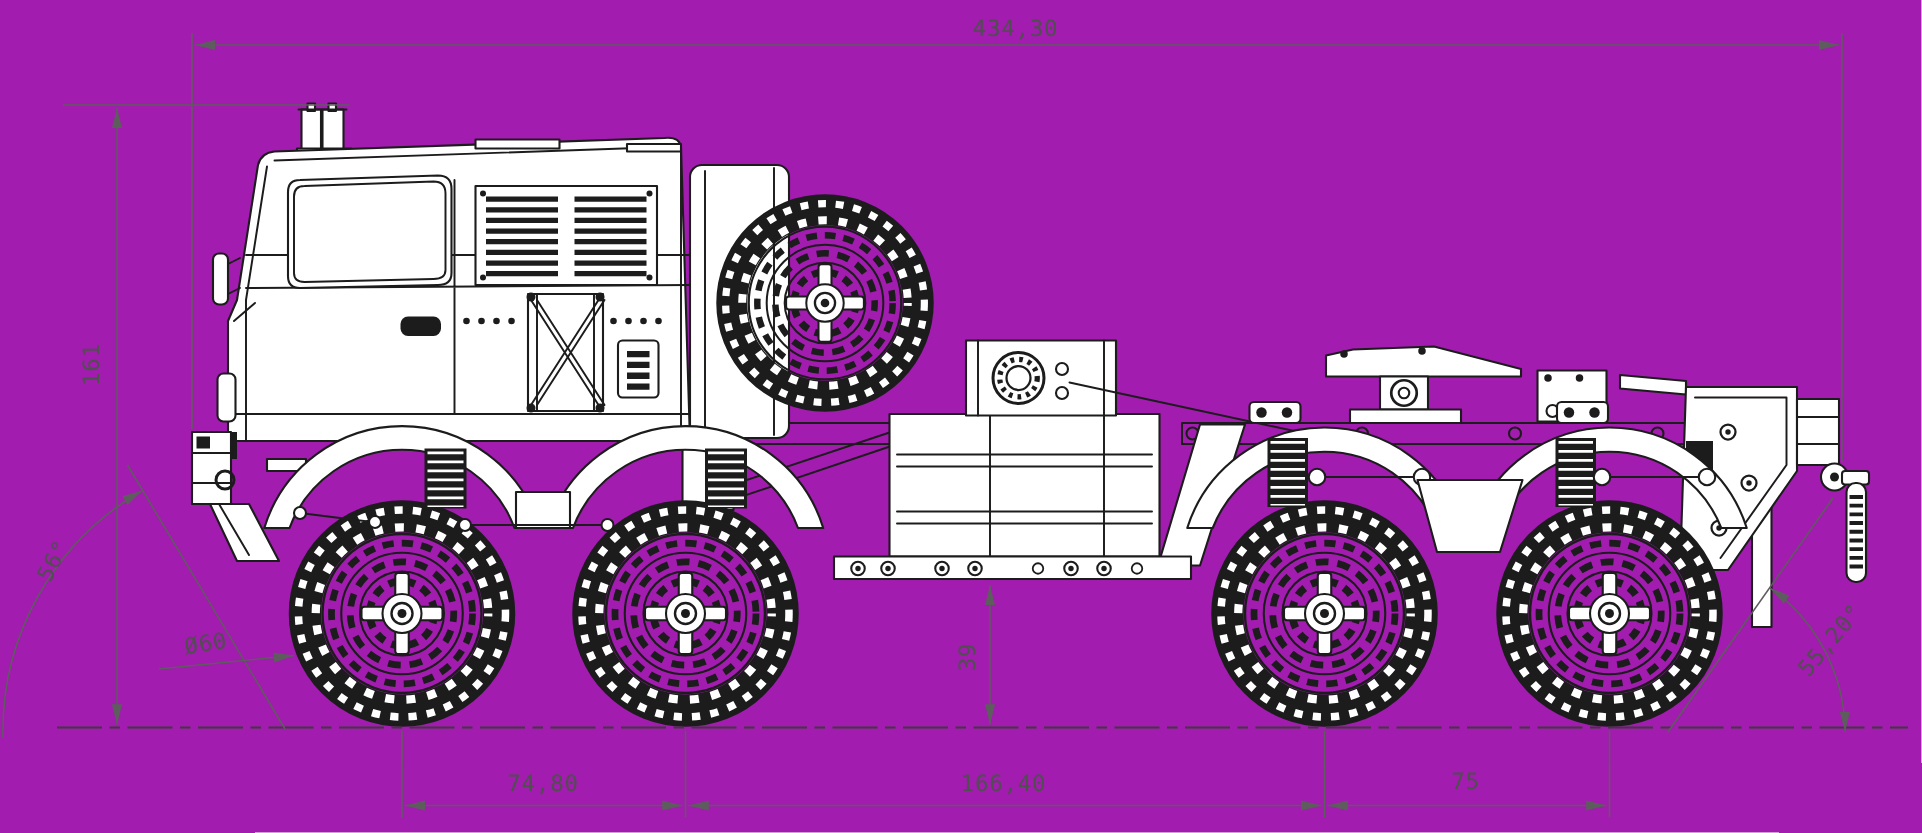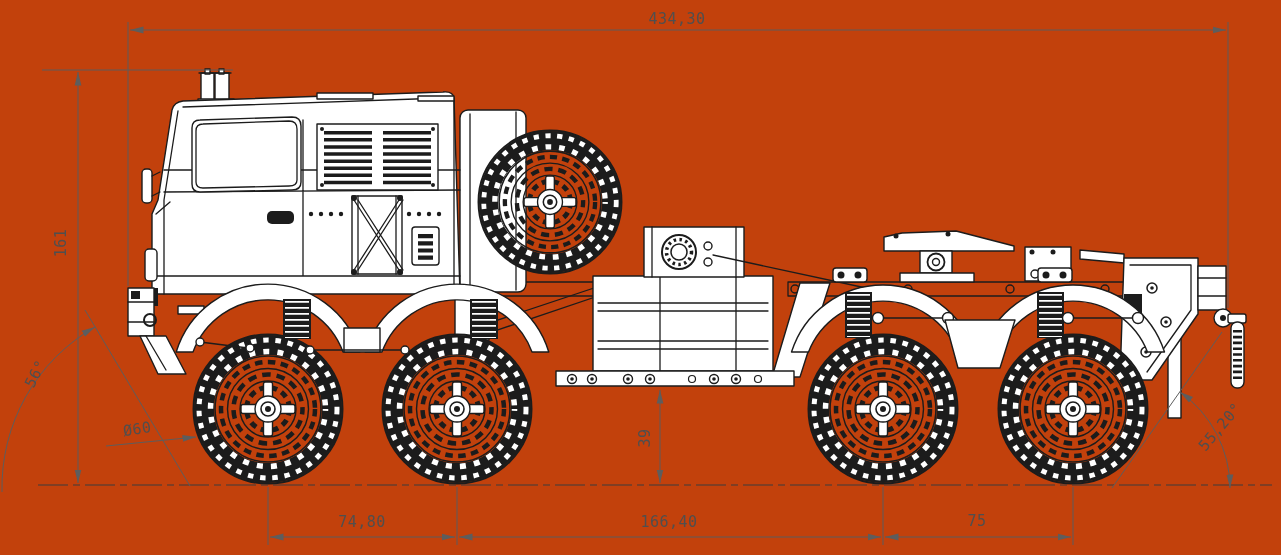--- a/index.html
+++ b/index.html
@@ -1,16 +1,16 @@
 <!DOCTYPE html>
 <html><head>
 <meta charset="utf-8">
 <style>
   html,body{margin:0;padding:0;background:#ffffff;}
-  .stage{position:relative;width:1281px;height:555px;background:#c2410c;overflow:hidden;
+  .stage{position:relative;width:1281px;height:555px;background:#a21caf;overflow:hidden;
          font-family:"DejaVu Sans Mono","Liberation Mono",monospace;}
   svg{display:block}
   .a {stroke:#1c1c1c;fill:none;stroke-width:1.3;stroke-linecap:round;stroke-linejoin:round;}
   .aw{stroke:#1c1c1c;fill:#ffffff;stroke-width:1.4;stroke-linejoin:round;}
   .af{fill:#1c1c1c;stroke:none;}
   .t {stroke:#1c1c1c;fill:none;}
   .d {stroke:#5d5d5d;fill:none;stroke-width:1;}
   .dt{font-family:"DejaVu Sans Mono","Liberation Mono",monospace;font-size:15px;
       fill:#4f4f4f;letter-spacing:.5px;}
 </style>

